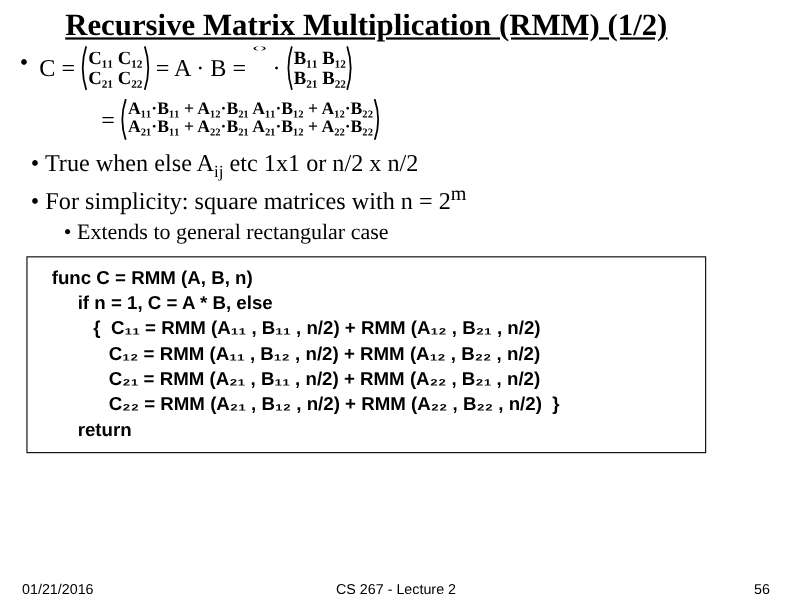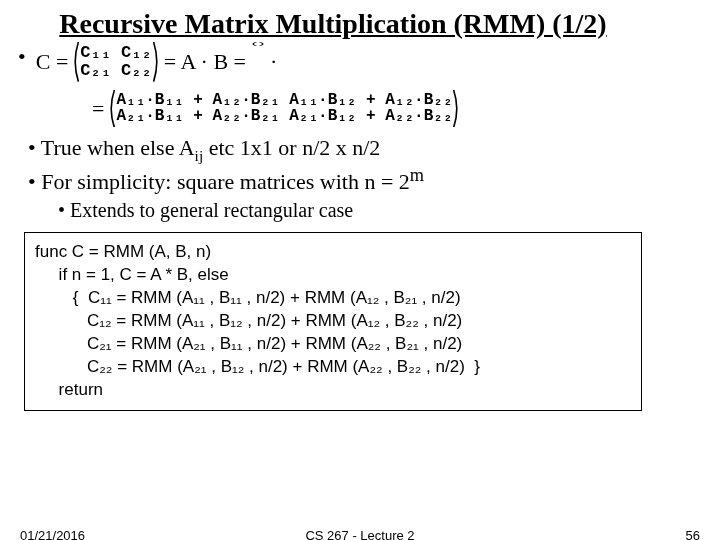--- a/index.html
+++ b/index.html
@@ -44,21 +44,20 @@
     position: relative;
     padding: 0 8px;
     vertical-align: top;
   }
   .bmat .inner {
     text-align: right;
     font-size: 17px;
     font-weight: bold;
     line-height: 1.05;
     white-space: nowrap;
-    font-family: Liberation Mono, monospace;
   }
   .bmat svg {
     position: absolute;
     top: -2px;
     height: calc(100% + 4px);
     width: 8px;
   }
   .bmat .lp { left: 0; }
   .bmat .rp { right: 0; }
   .mid-op {
@@ -91,24 +90,24 @@
     margin: 4px 0 0 0;
     padding: 0 0 0 40px;
     list-style: none;
   }
   .sub-bullets > li::before {
     content: "• ";
   }
   .codebox {
     border: 1px solid #000;
     margin: 10px 6px 0 6px;
-    padding: 8px 10px;
+    padding: 8px 22px;
     font-family: Arial, Helvetica, sans-serif;
     font-size: 17px;
-    font-weight: normal;
+    font-weight: bold;
     line-height: 1.35;
     white-space: pre;
   }
   .footer {
     position: absolute;
     bottom: 12px;
     left: 0;
     width: 720px;
     font-family: Arial, Helvetica, sans-serif;
     font-size: 13px;
@@ -145,20 +144,32 @@
       <span class="mid-op">=  A · B  =</span>
       <span class="bmat">
         <svg class="lp" viewBox="0 0 10 40" preserveAspectRatio="none">
             <path d="M8 0 Q0 20 8 40" stroke="#000" stroke-width="2" fill="none"></path>
           </svg>
         <svg class="rp" viewBox="0 0 10 40" preserveAspectRatio="none">
             <path d="M2 0 Q10 20 2 40" stroke="#000" stroke-width="2" fill="none"></path>
           </svg>
       </span>
       <span class="mid-op">·</span>
+      <span class="bmat">
+        <svg class="lp" viewBox="0 0 10 40" preserveAspectRatio="none">
+            <path d="M8 0 Q0 20 8 40" stroke="#000" stroke-width="2" fill="none"></path>
+          </svg>
+        <div class="inner">
+          <div>B₁₁ B₁₂</div>
+          <div>B₂₁ B₂₂</div>
+        </div>
+        <svg class="rp" viewBox="0 0 10 40" preserveAspectRatio="none">
+            <path d="M2 0 Q10 20 2 40" stroke="#000" stroke-width="2" fill="none"></path>
+          </svg>
+      </span>
     </div>
 
     <div class="indent-eq">
       <span class="mid-op">=</span>
       <span class="bmat">
         <svg class="lp" viewBox="0 0 10 40" preserveAspectRatio="none">
             <path d="M8 0 Q0 20 8 40" stroke="#000" stroke-width="2" fill="none"></path>
           </svg>
         <div class="inner">
           <div>A₁₁·B₁₁ + A₁₂·B₂₁   A₁₁·B₁₂ + A₁₂·B₂₂</div>

